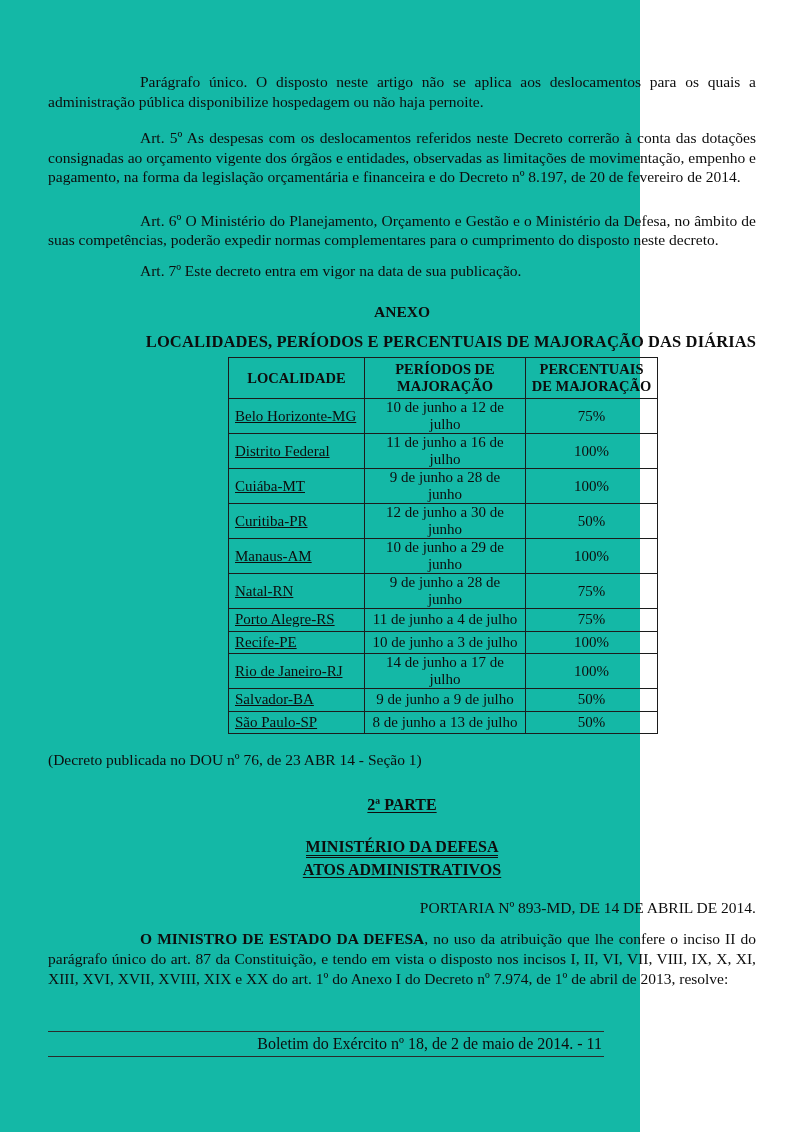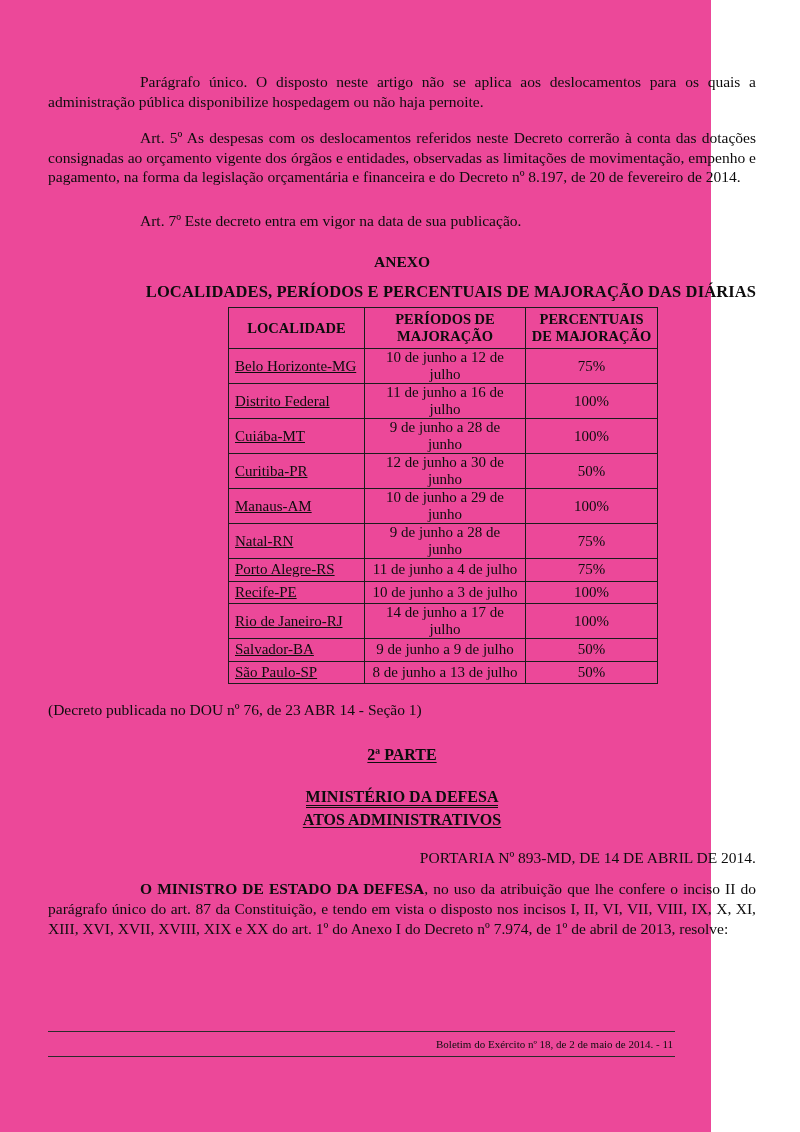--- a/index.html
+++ b/index.html
@@ -4,21 +4,21 @@
 <style>
   * { margin:0; padding:0; box-sizing:border-box; }
   html,body { background:#ffffff; }
   body {
     width:800px; height:1132px;
     font-family:"Liberation Serif", serif;
     color:#0d0d0d;
     position:relative;
     overflow:hidden;
   }
-  .page { position:relative; width:711px; height:1132px; background:#ec4899; }
+  .page { position:relative; width:640px; height:1132px; background:#14b8a6; }
   .content { position:absolute; left:48px; top:0; width:708px; }
 
   .body-par {
     font-size:15.5px; line-height:19.5px;
     text-align:justify; text-indent:92px;
   }
   .p1 { margin-top:72px; margin-bottom:17px; }
   .p2 { margin-bottom:24px; }
   .p3 { margin-bottom:11px; }
   .p4 { margin-bottom:0; }
@@ -81,34 +81,35 @@
   .resolve-par {
     margin-top:12px;
     font-size:15.5px; line-height:20px;
     text-align:justify; text-indent:92px;
   }
 
   .footer {
     position:absolute; left:48px; right:36px; top:1031px;
     border-top:1px solid #2b2b2b; border-bottom:1px solid #2b2b2b;
     text-align:right;
-    font-size:11px; line-height:18px;
+    font-size:16px; line-height:18px;
     padding:3px 2px 3px 0;
   }
 </style>
 </head>
 <body>
 
 <div class="page">
   <div class="content">
 
     <p class="body-par p1">Parágrafo único. O disposto neste artigo não se aplica aos deslocamentos para os quais a administração pública disponibilize hospedagem ou não haja pernoite.</p>
 
     <p class="body-par p2">Art. 5º As despesas com os deslocamentos referidos neste Decreto correrão à conta das dotações consignadas ao orçamento vigente dos órgãos e entidades, observadas as limitações de movimentação, empenho e pagamento, na forma da legislação orçamentária e financeira e do Decreto nº 8.197, de 20 de fevereiro de 2014.</p>
 
+    <p class="body-par p3">Art. 6º O Ministério do Planejamento, Orçamento e Gestão e o Ministério da Defesa, no âmbito de suas competências, poderão expedir normas complementares para o cumprimento do disposto neste decreto.</p>
 
     <p class="body-par p4">Art. 7º Este decreto entra em vigor na data de sua publicação.</p>
 
     <div class="anexo-title">ANEXO</div>
 
     <div class="anexo-subtitle">LOCALIDADES, PERÍODOS E PERCENTUAIS DE MAJORAÇÃO DAS DIÁRIAS</div>
 
     <table class="majoracao">
       <colgroup>
         <col class="col-loc">

